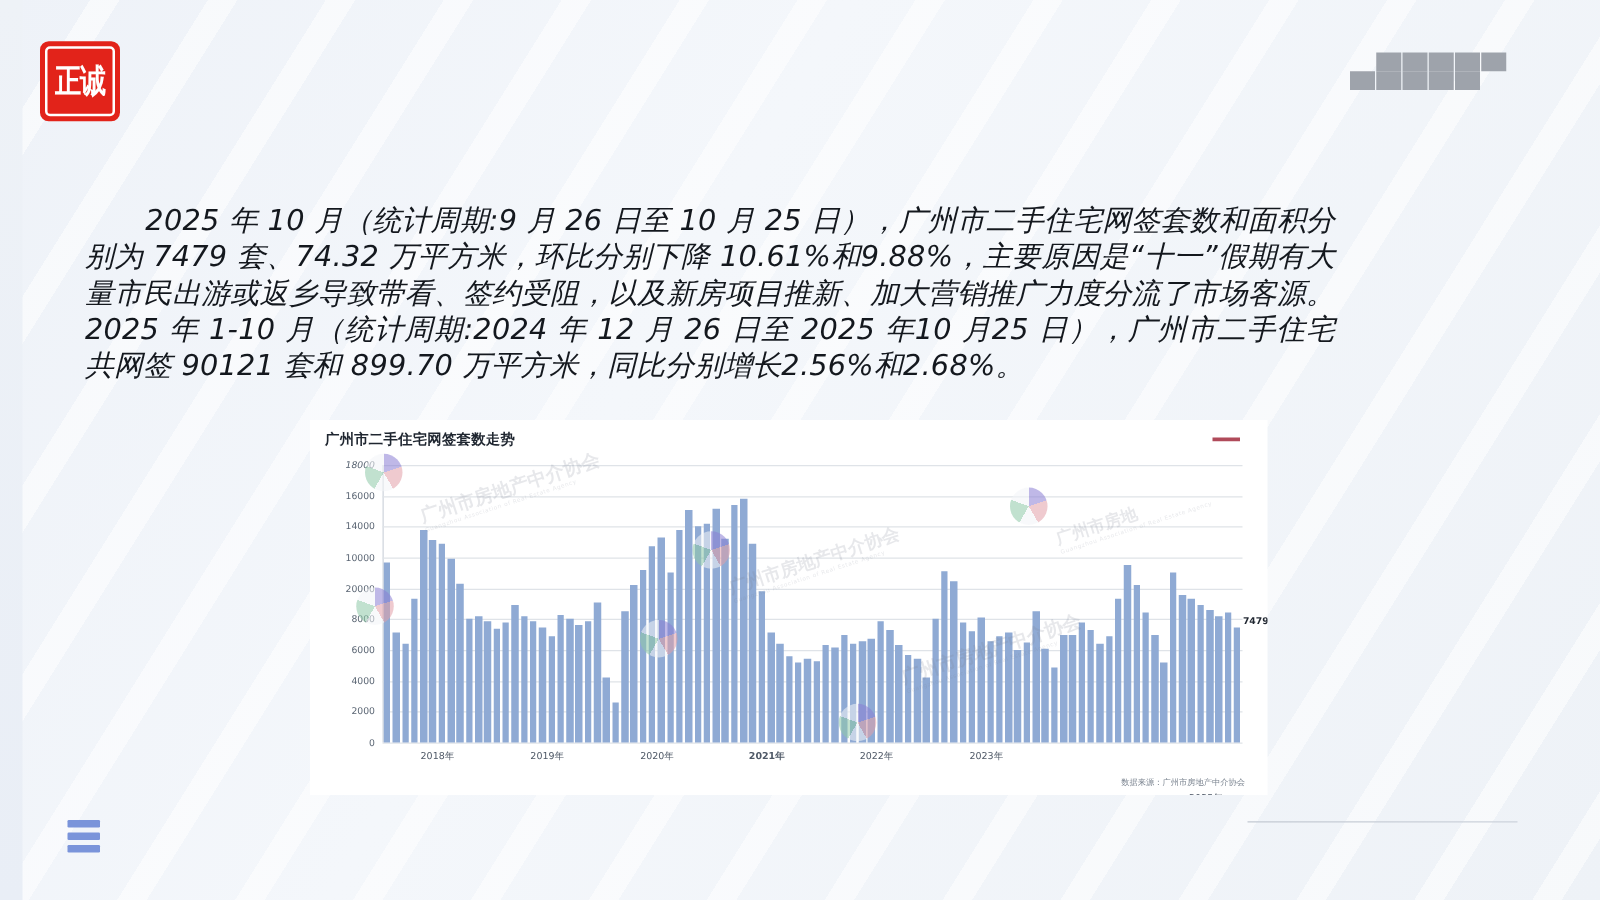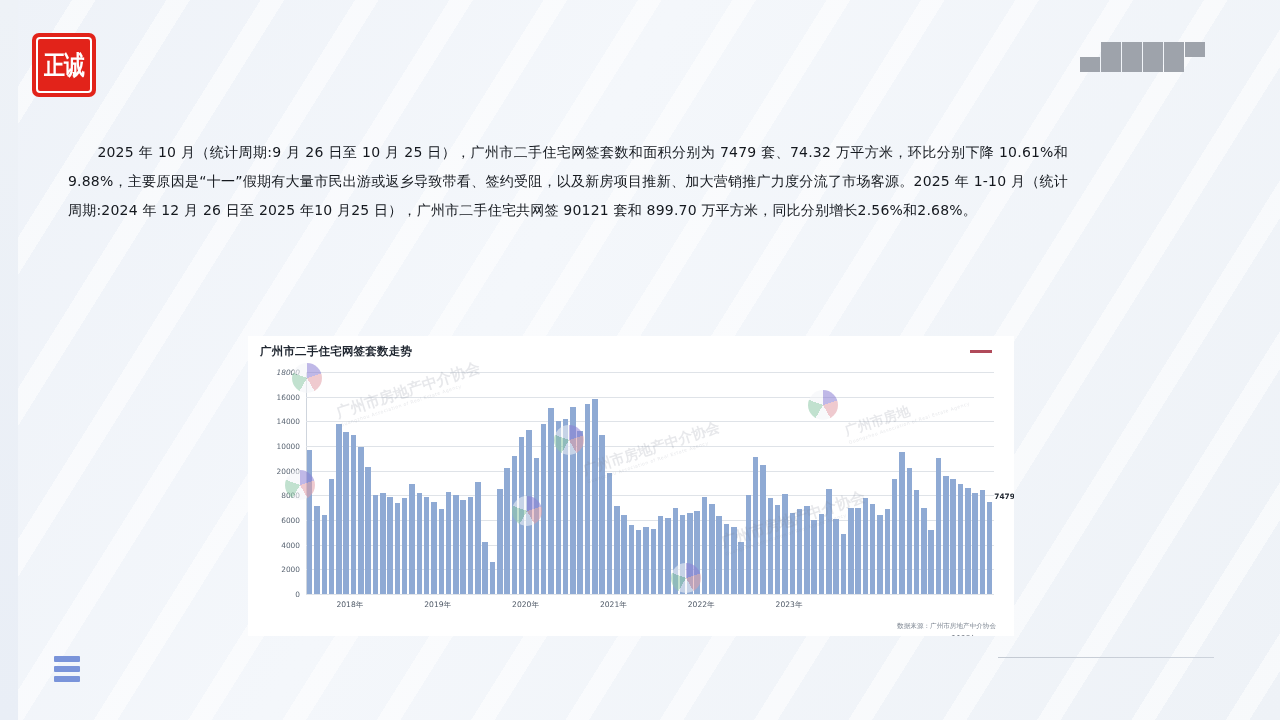--- a/index.html
+++ b/index.html
@@ -96,30 +96,31 @@
     font-weight: 700;
     color: #1b2430;
     letter-spacing: 0.5px;
     font-family: "DejaVu Sans", "Liberation Sans", sans-serif;
   }
 
   
   .body-copy {
     position: absolute;
     left: 68px;
-    top: 124px;
+    top: 140px;
     width: 1000px;
-    font-size: 14px;
+    font-size: 23px;
     line-height: 29px;
     color: #14181e;
     text-align: justify;
     text-justify: inter-ideograph;
     text-indent: 2.1em;
     font-family: "DejaVu Sans", "Liberation Sans", sans-serif;
     letter-spacing: 0.2px;
+    font-style: italic;
   }
 
   
   .chart-card {
     position: absolute;
     left: 248px;
     top: 336px;
     width: 766px;
     height: 300px;
     background: #ffffff;
@@ -457,21 +458,21 @@
           <div class="wm-ball" style="left: 73%; top: 8%;"></div>
           <div class="wm-ball" style="left: 53%; top: 86%;"></div>
           <div class="wm-ball" style="left: -3%; top: 44%;"></div>
         </div>
     </div>
 
     <div class="xticks" id="xticks">
         <span class="xtick" style="left: 6.38298%;">2018年</span>
         <span class="xtick" style="left: 19.1489%;">2019年</span>
         <span class="xtick" style="left: 31.9149%;">2020年</span>
-        <span class="xtick" style="left: 44.6809%;">2021年</span>
+        <span class="xtick" style="left: 44.6809%; font-weight: bold;">2021年</span>
         <span class="xtick" style="left: 57.4468%;">2022年</span>
         <span class="xtick" style="left: 70.2128%;">2023年</span>
         <span class="xtick" style="left: 82.9787%; margin-top: 48px;">2024年</span>
         <span class="xtick" style="left: 95.7447%; margin-top: 34px;">2025年</span>
       </div>
     <div class="chart-source">数据来源：广州市房地产中介协会</div>
   </div>
 
   <div class="bars-glyph">
     <i></i>

